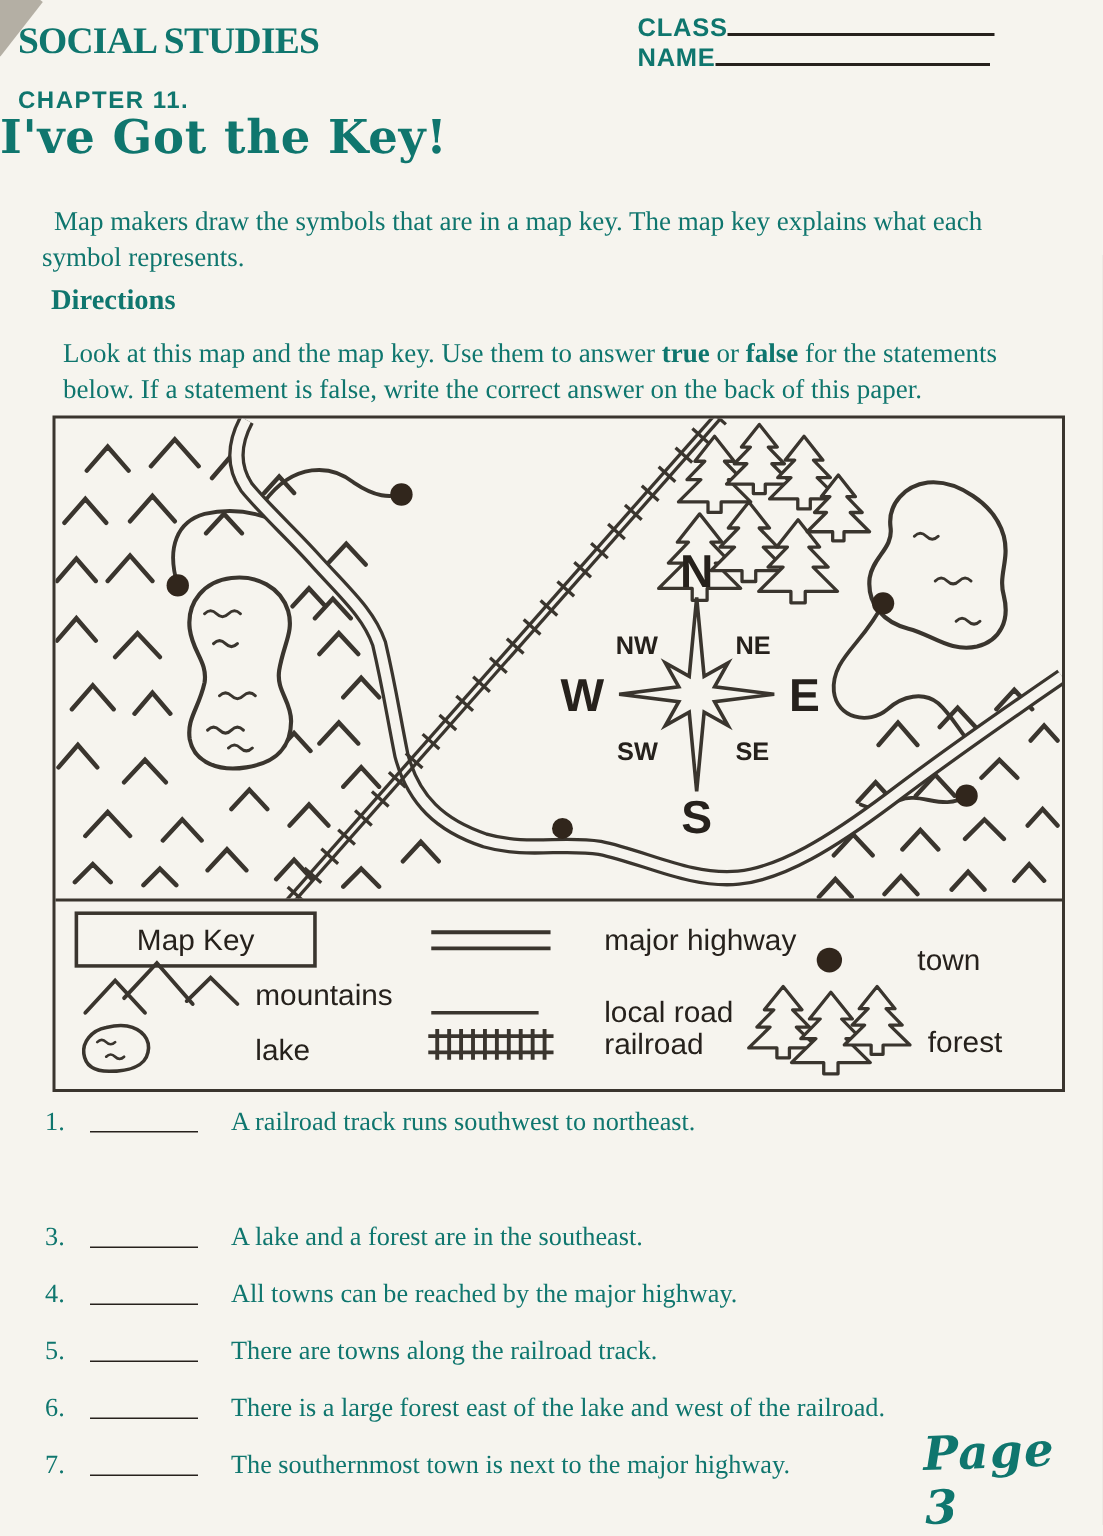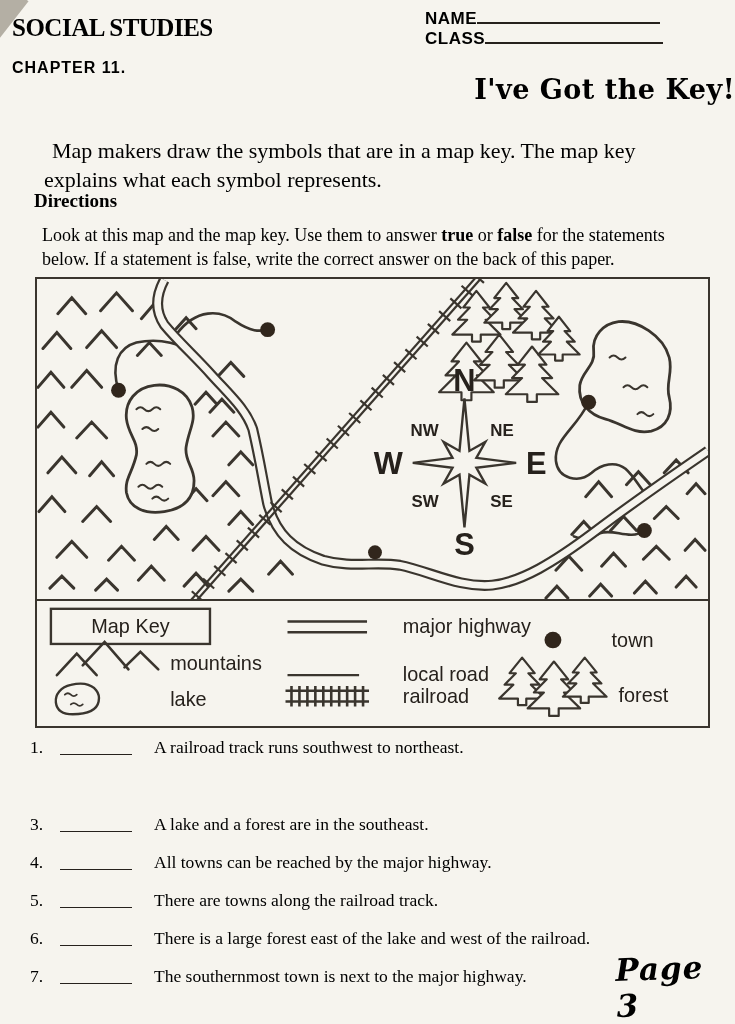--- a/index.html
+++ b/index.html
@@ -1,34 +1,34 @@
 <!DOCTYPE html>
 <html><head>
 <meta charset="utf-8">
 <style>
   html,body{margin:0;padding:0;background:#e8e5de;}
   .page{position:relative;width:735px;height:1024px;background:#f6f4ee;
-        font-family:"Liberation Serif",serif;color:#000000;overflow:hidden;}
+        font-family:"Liberation Serif",serif;color:#0f766e;overflow:hidden;}
   .scan-corner{position:absolute;top:-14px;left:-16px;width:34px;height:46px;
         background:#b4afa4;transform:rotate(38deg);}
   
   .hdr-left{position:absolute;left:12px;top:14px;}
   .subject{font-weight:900;font-size:25px;letter-spacing:-0.5px;font-family:"Liberation Serif",serif;}
   .chapter{font-family:"Liberation Sans",sans-serif;font-weight:700;font-size:16px;
            letter-spacing:1px;margin-top:17px;}
   .hdr-right{position:absolute;left:425px;top:8px;font-family:"Liberation Sans",sans-serif;}
   .hdr-row{height:20px;line-height:20px;white-space:nowrap;}
   .hdr-label{font-weight:600;font-size:17px;letter-spacing:0.5px;}
   .hdr-line{display:inline-block;height:14px;border-bottom:2px solid #26211c;vertical-align:baseline;}
   .line-name{width:183px;} .line-class{width:178px;}
   
-  .title{position:absolute;left:0;top:74px;width:100%;text-align:right;
-         font-family:"DejaVu Serif",serif;font-weight:800;font-size:27px;letter-spacing:0.5px;}
-  
-  .intro{position:absolute;left:44px;top:136px;width:660px;font-size:22px;line-height:1.32;text-indent:8px;}
+  .title{position:absolute;left:0;top:74px;width:100%;text-align:left;
+         font-family:"DejaVu Serif",serif;font-weight:800;font-size:31px;letter-spacing:0.5px;}
+  
+  .intro{position:absolute;left:28px;top:136px;width:660px;font-size:18px;line-height:1.32;text-indent:8px;}
   .dir-head{position:absolute;left:34px;top:190px;font-weight:800;font-size:19px;}
   .dir-para{position:absolute;left:42px;top:224px;width:665px;font-size:18px;line-height:1.33;}
   .dir-para b{font-weight:700;}
   
   .map-box{position:absolute;left:35px;top:277px;width:675px;height:451px;
            border:2.6px solid #3a352e;box-sizing:border-box;background:#f6f4ee;}
   .map-svg{display:block;width:100%;height:320px;}
   .key-svg{display:block;width:100%;height:123px;border-top:2.6px solid #3a352e;}
   .svgsans{font-family:"Liberation Sans",sans-serif;fill:#26211c;}
   
@@ -47,24 +47,24 @@
 
 <div class="page">
   <div class="scan-corner"></div>
 
   <div class="hdr-left">
     <div class="subject">SOCIAL STUDIES</div>
     <div class="chapter">CHAPTER 11.</div>
   </div>
   <div class="hdr-right">
     <div class="hdr-row">
-      <span class="hdr-label">NAME</span><span class="hdr-line line-name"></span>
+      <span class="hdr-label">CLASS</span><span class="hdr-line line-class"></span>
     </div>
     <div class="hdr-row">
-      <span class="hdr-label">CLASS</span><span class="hdr-line line-class"></span>
+      <span class="hdr-label">NAME</span><span class="hdr-line line-name"></span>
     </div>
   </div>
 
   <div class="title">I've Got the Key!</div>
 
   <div class="intro">Map makers draw the symbols that are in a map key.  The map key explains what each symbol represents.</div>
 
   <div class="dir-head">Directions</div>
   <div class="dir-para"><span>Look at this map and the map key.  Use them to answer </span><b>true</b><span> or </span><b>false</b><span> for the statements below.  If a statement is false, write the correct answer on the back of this paper.</span></div>
 

